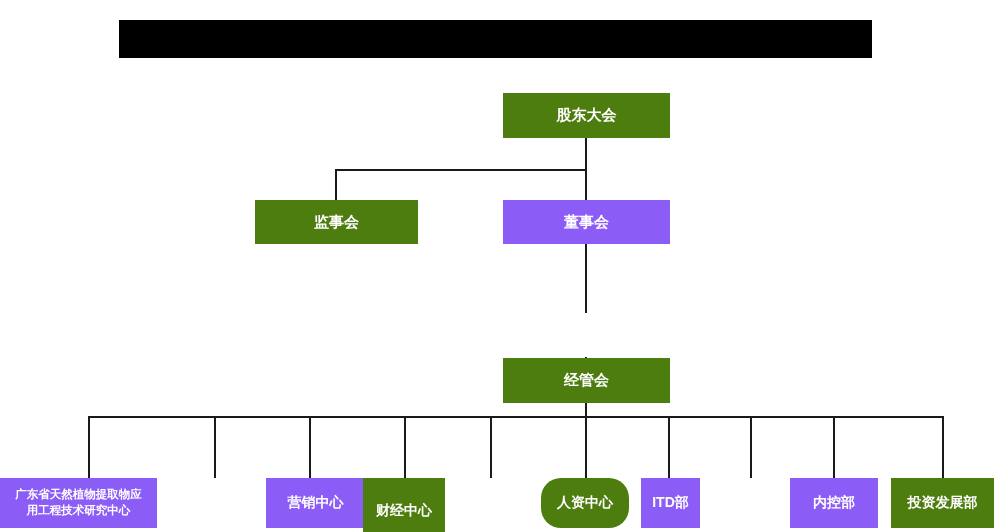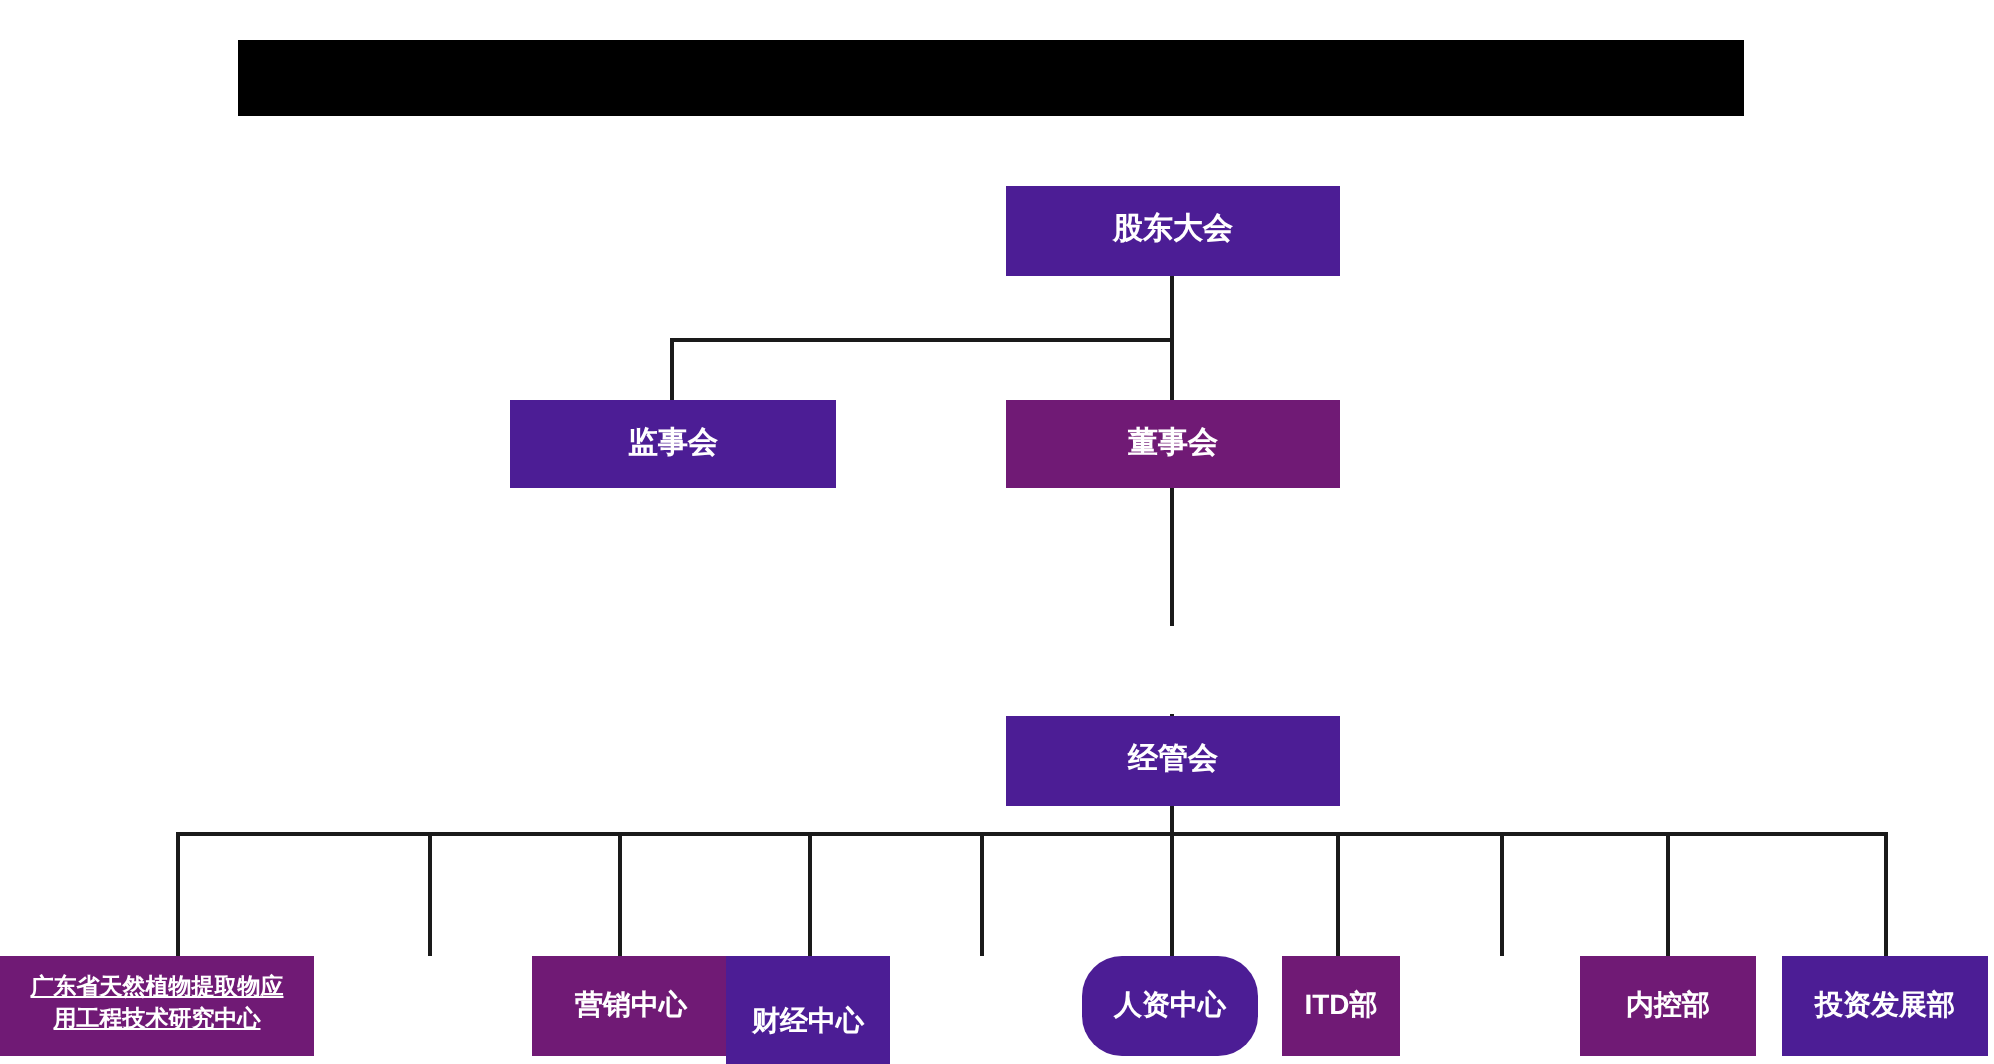--- a/index.html
+++ b/index.html
@@ -24,22 +24,22 @@
     position:absolute;
     box-sizing:border-box;
     display:flex;align-items:center;justify-content:center;
     text-align:center;
     color:#ffffff;
     font-weight:bold;
     line-height:1.25;
     white-space:pre-line;
     z-index:3;
   }
-  .node.dark{background:#4c1d95;}
-  .node.light{background:#701a75;text-align:center;}
+  .node.dark{background:#4d7c0f;}
+  .node.light{background:#8b5cf6;text-align:center;}
 
   
   .lvl1,.lvl2,.lvl3{font-size:15px;}
   .leaf{font-size:14px;}
   .leaf.small{font-size:11.5px;line-height:1.35;}
 
   
   .ln{position:absolute;background:#1a1a1a;z-index:1;}
   .ln.v{width:2px;}
   .ln.h{height:2px;}
@@ -75,21 +75,21 @@
   <div class="ln v" style="left:214px;top:416px;height:62px;"></div>
   <div class="ln v" style="left:309px;top:416px;height:62px;"></div>
   <div class="ln v" style="left:404px;top:416px;height:62px;"></div>
   <div class="ln v" style="left:490px;top:416px;height:62px;"></div>
   <div class="ln v" style="left:585px;top:416px;height:62px;"></div>
   <div class="ln v" style="left:668px;top:416px;height:62px;"></div>
   <div class="ln v" style="left:750px;top:416px;height:62px;"></div>
   <div class="ln v" style="left:833px;top:416px;height:62px;"></div>
   <div class="ln v" style="left:942px;top:416px;height:62px;"></div>
 
-  <div class="node light leaf small" style="left:0px;top:478px;width:157px;height:50px;text-decoration:underline;">广东省天然植物提取物应
+  <div class="node light leaf small" style="left:0px;top:478px;width:157px;height:50px;">广东省天然植物提取物应
 用工程技术研究中心</div>
 
 
   <div class="node light leaf" style="left:266px;top:478px;width:99px;height:50px;">营销中心</div>
 
   <div class="node dark leaf" style="left:363px;top:478px;width:82px;height:65px;">财经中心</div>
 
 
   <div class="node dark leaf" style="left:541px;top:478px;width:88px;height:50px;border-radius:20px;">人资中心</div>
 

